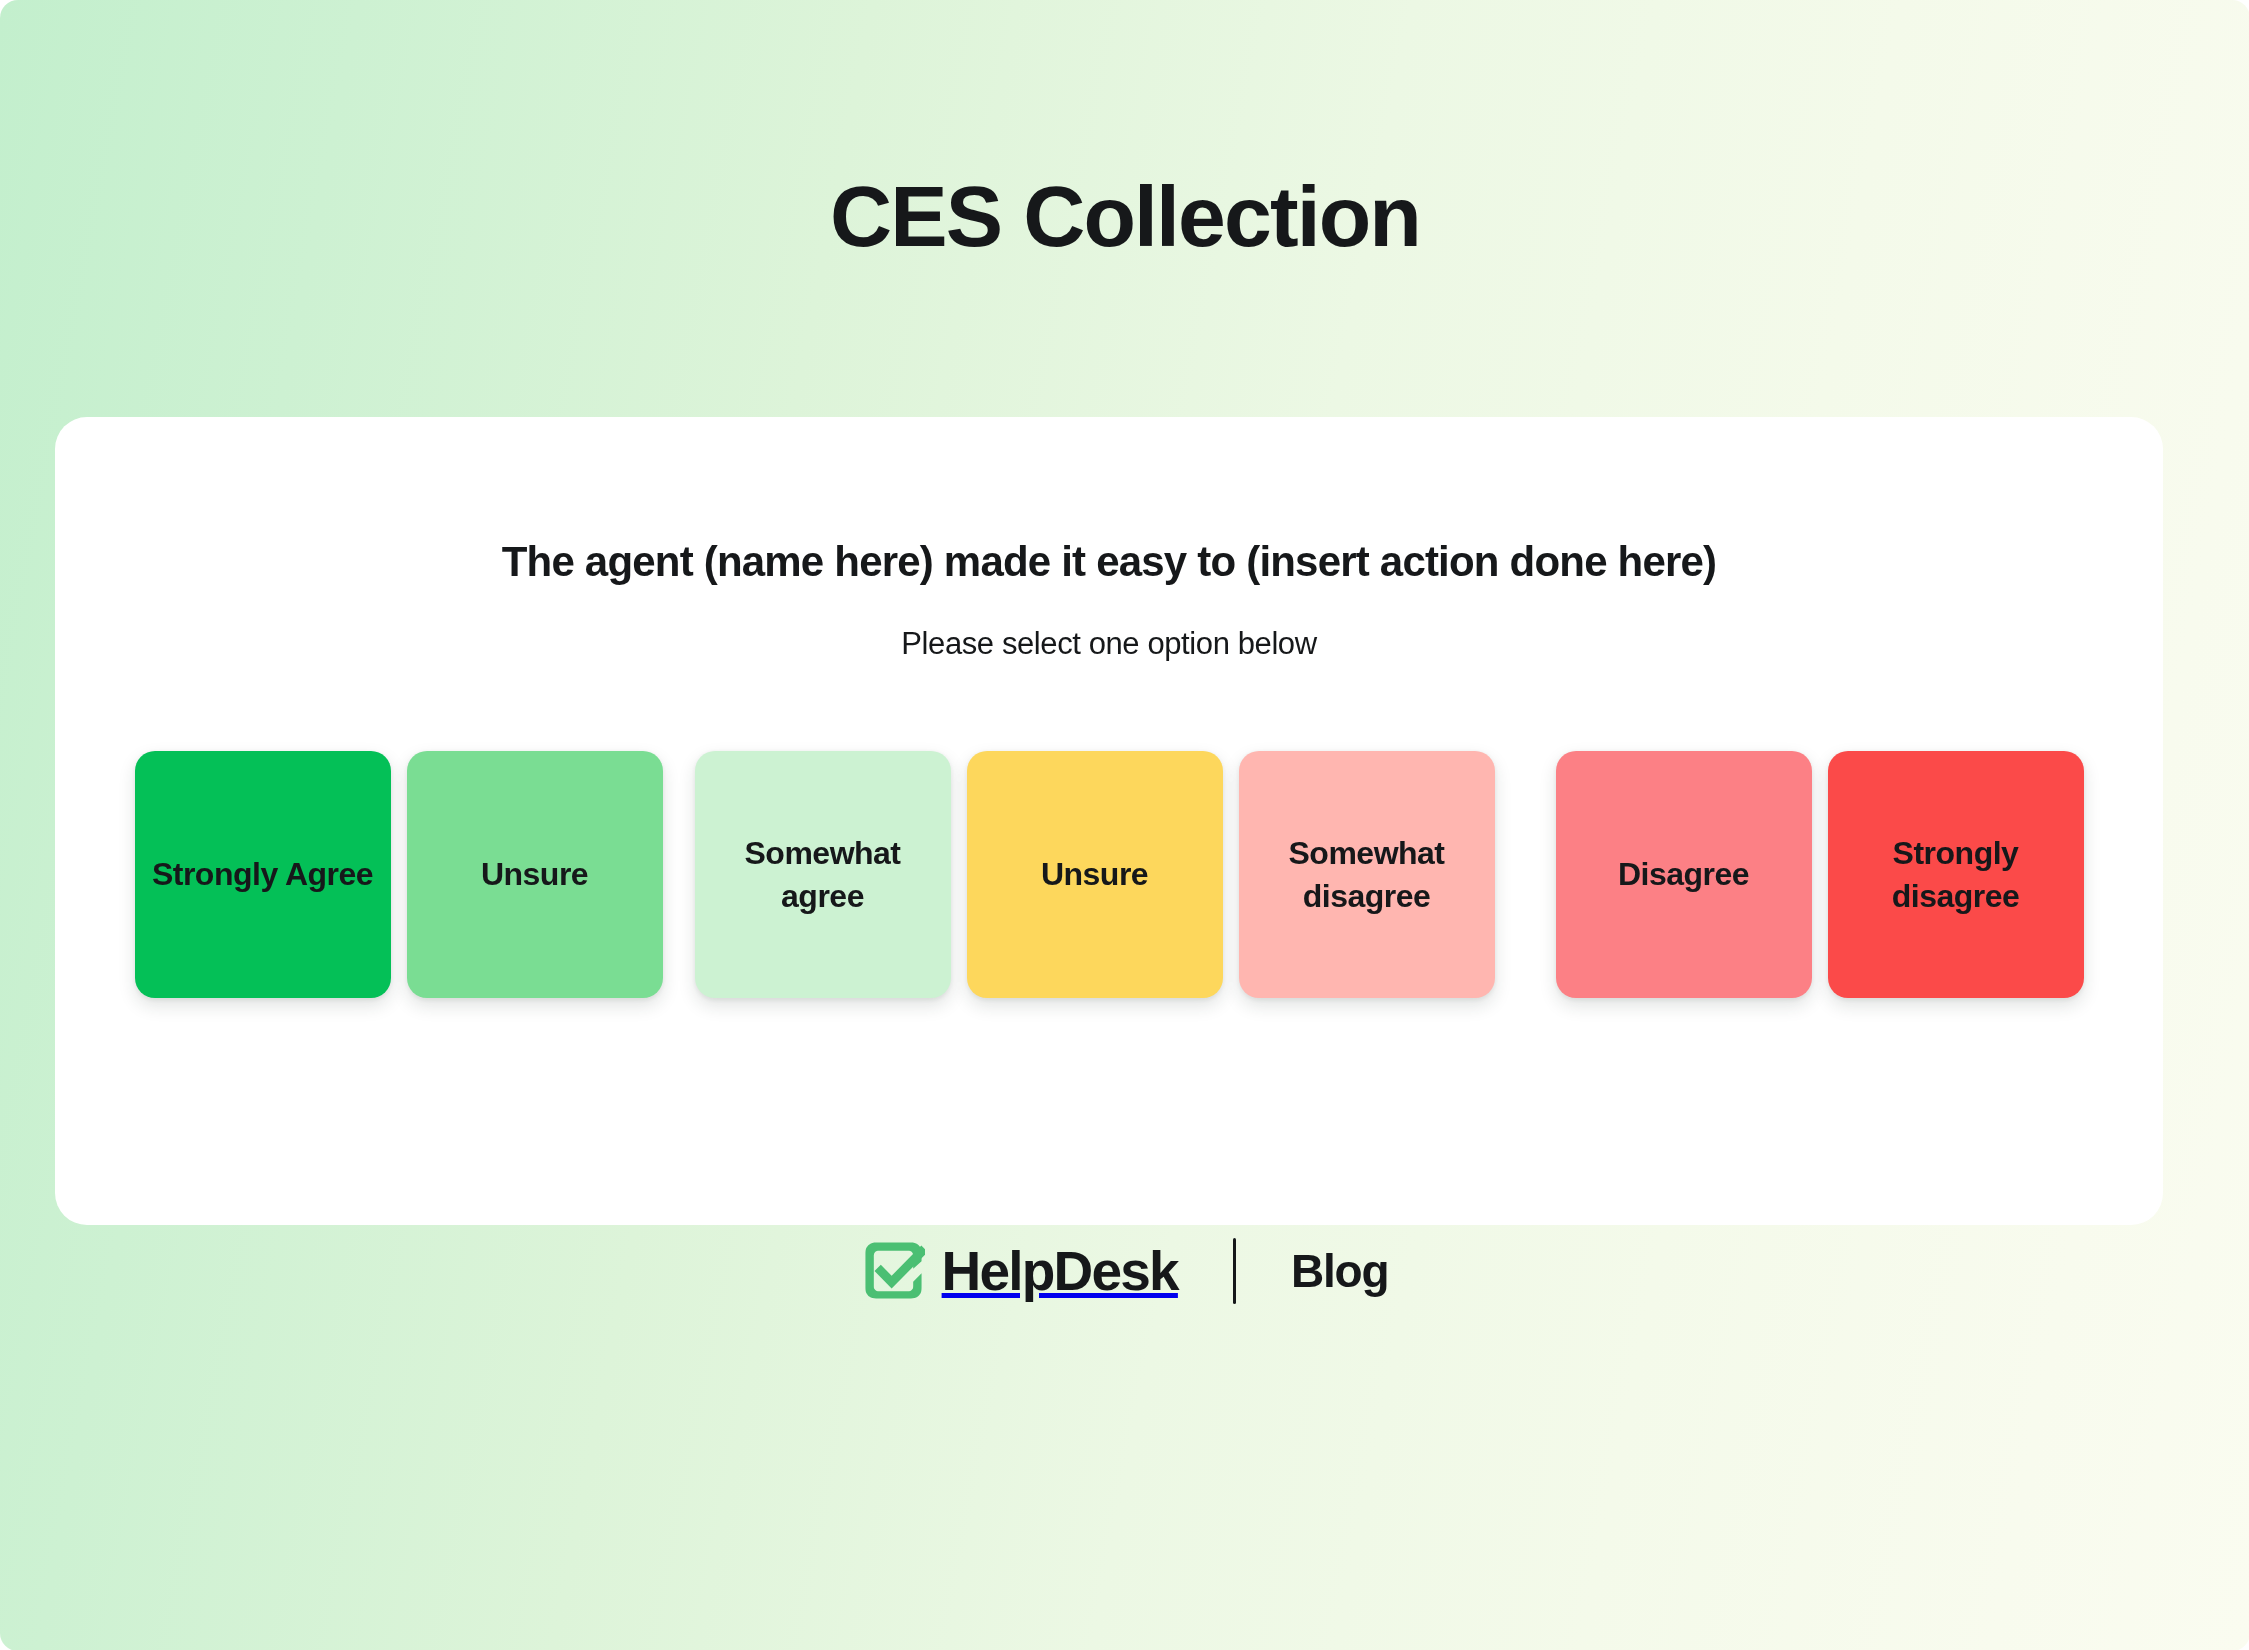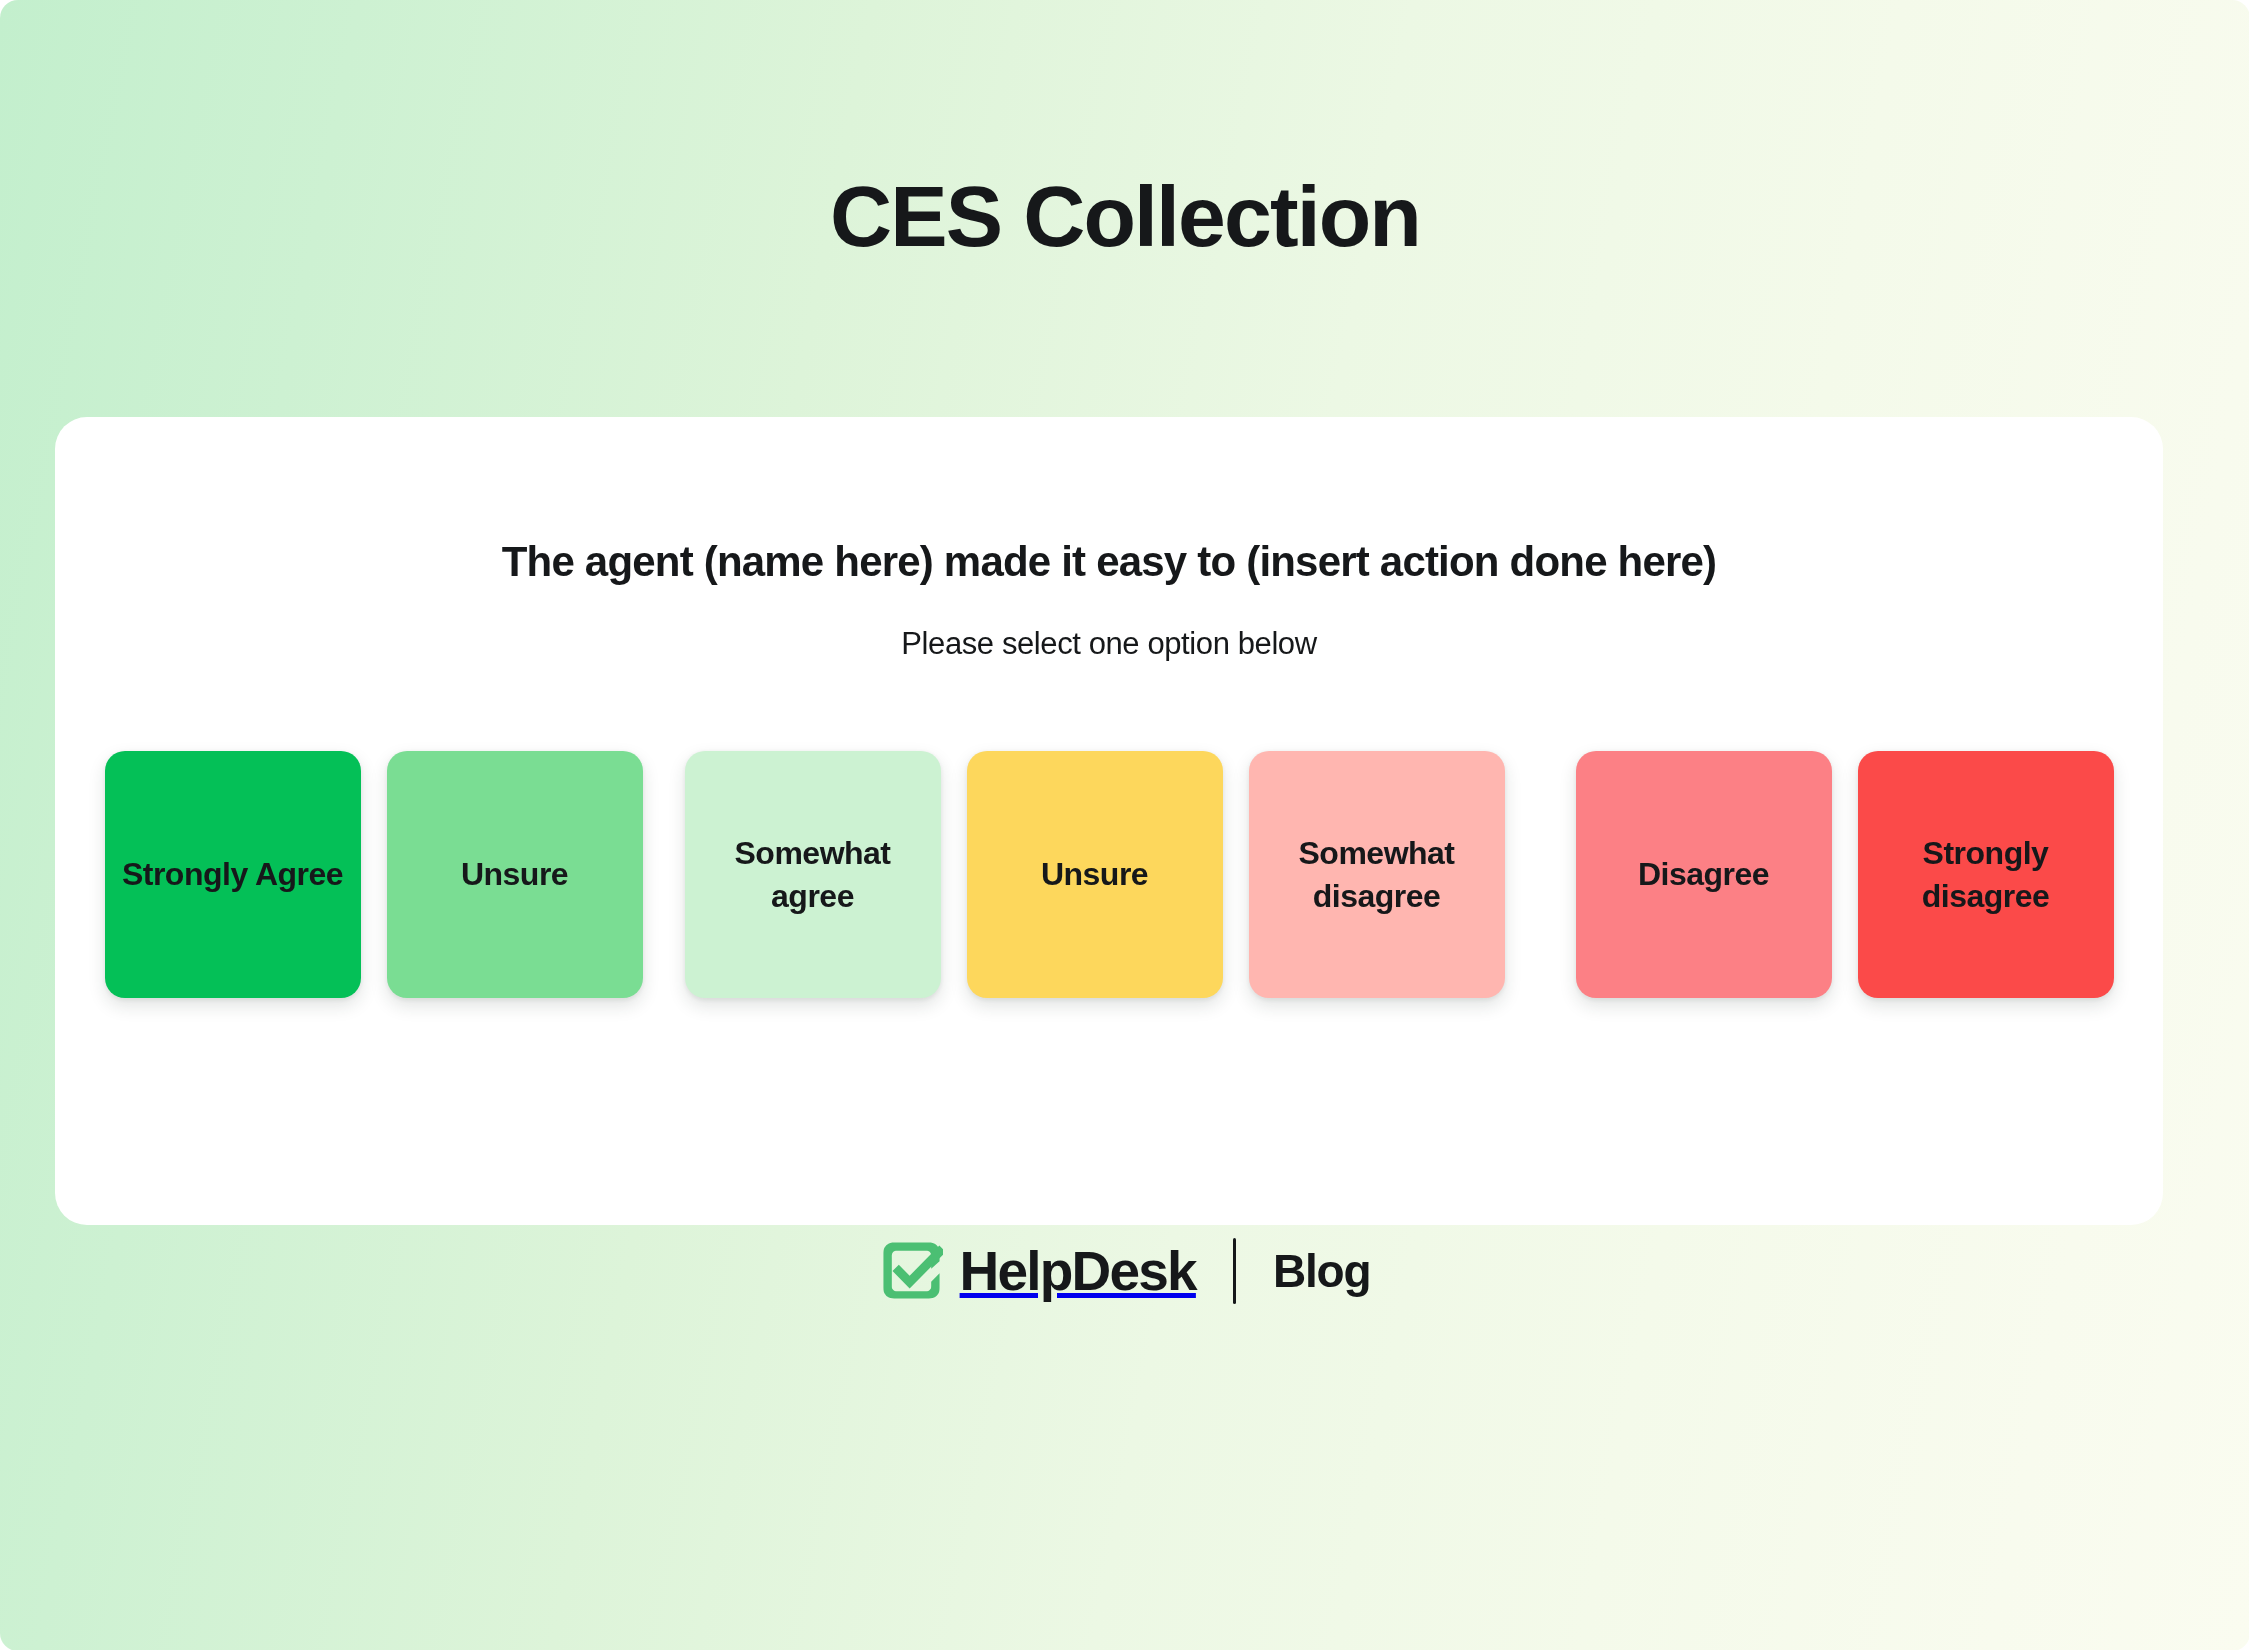--- a/index.html
+++ b/index.html
@@ -82,21 +82,21 @@
 
   
   .options-row {
     position: absolute;
     top: 334px;
     left: 0;
     width: 100%;
     display: flex;
     justify-content: center;
     align-items: flex-start;
-    gap: 26px;
+    gap: 16px;
   }
 
   .option-btn {
     width: 256px;
     height: 247px;
     border: none;
     border-radius: 20px;
     display: flex;
     align-items: center;
     justify-content: center;
@@ -115,21 +115,21 @@
 
   
   .footer {
     position: absolute;
     top: 1238px;
     left: 0;
     width: 100%;
     display: flex;
     align-items: center;
     justify-content: center;
-    gap: 0;
+    gap: 18px;
   }
 
   .brand {
     display: flex;
     align-items: center;
     gap: 17px;
   }
 
   .brand-mark {
     width: 63px;

